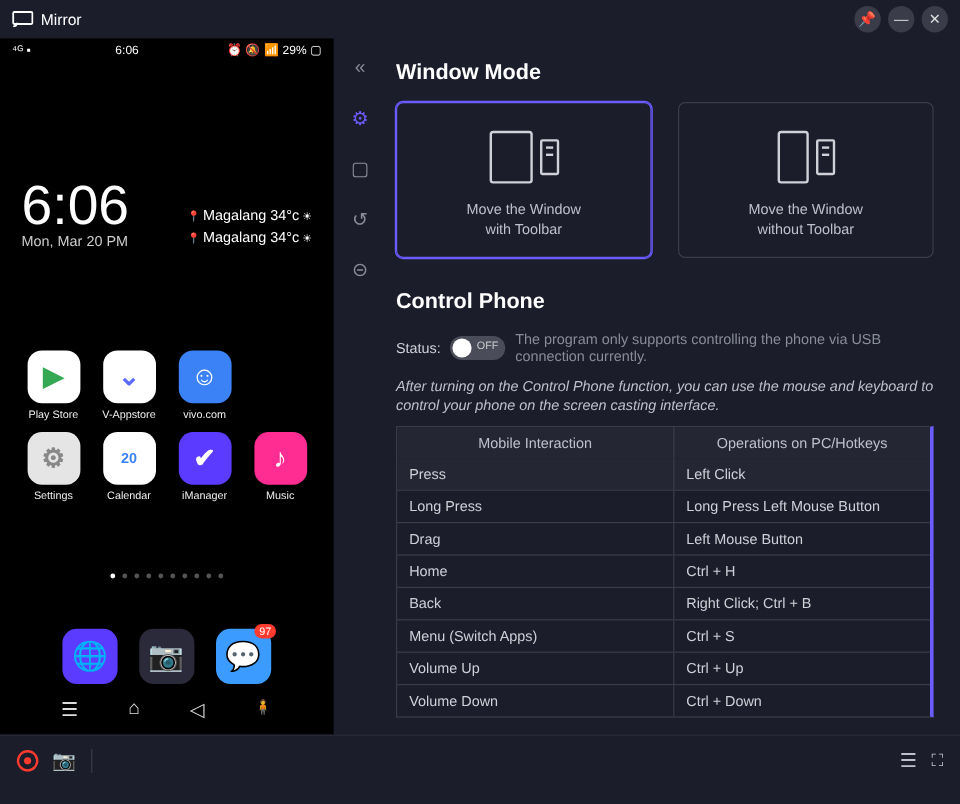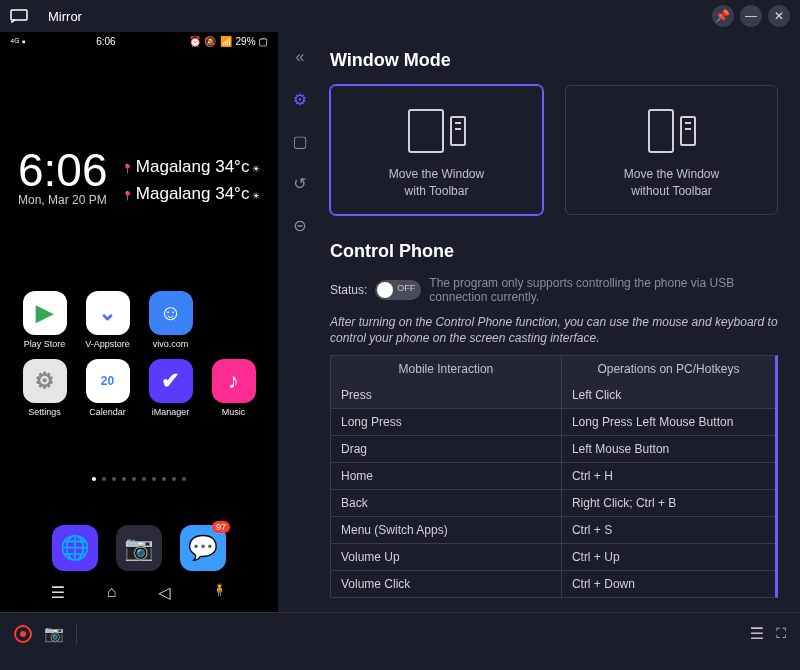--- a/index.html
+++ b/index.html
@@ -1,29 +1,29 @@
 <!DOCTYPE html>
 <html><head>
 <meta charset="utf-8">
 <style>
 * { margin:0; padding:0; box-sizing:border-box; font-family:-apple-system,Segoe UI,Arial,sans-serif; }
 body { width:800px; height:670px; background:#1b1d2a; color:#d0d0d8; overflow:hidden; }
 .titlebar { height:32px; display:flex; align-items:center; padding:0 10px; background:#1b1d2a; }
-.titlebar .logo { display:flex; align-items:center; gap:20px; color:#fff; font-size:13px; }
+.titlebar .logo { display:flex; align-items:center; gap:6px; color:#fff; font-size:13px; }
 .titlebar .spacer { flex:1; }
 .titlebar .ctl { width:22px; height:22px; border-radius:50%; background:#3a3c4a; display:flex; align-items:center; justify-content:center; margin-left:6px; cursor:pointer; font-size:12px; color:#ddd; }
 .main { display:flex; height:580px; }
 .phone-pane { width:278px; background:#000; position:relative; }
 .status { display:flex; justify-content:space-between; align-items:center; color:#fff; font-size:10px; padding:4px 10px 0; }
 .status .right i { font-style:normal; margin-left:3px; }
 .homescreen { position:relative; padding:0 12px; color:#fff; }
 .clock-row { display:flex; justify-content:space-between; align-items:flex-end; padding:100px 6px 4px; }
 .clock-big { font-size:46px; font-weight:300; line-height:1; }
 .clock-date { font-size:12px; color:#ccc; }
-.weather { font-size:17px; text-align:center; line-height:1.6; }
+.weather { font-size:12px; text-align:center; line-height:1.6; }
 .weather div::before { content:"📍"; font-size:9px; margin-right:2px; }
 .weather div::after { content:" ☀"; font-size:9px; }
 .grid { display:grid; grid-template-columns:repeat(4,1fr); gap:10px 10px; padding:80px 6px 0; }
 .app { display:flex; flex-direction:column; align-items:center; gap:4px; }
 .app .ic { width:44px; height:44px; border-radius:12px; display:flex; align-items:center; justify-content:center; font-size:22px; }
 .app span { font-size:9px; color:#eee; }
 .dots { display:flex; justify-content:center; gap:6px; margin-top:60px; }
 .dots b { width:4px; height:4px; border-radius:50%; background:#555; display:block; }
 .dots b.act { background:#fff; }
 .dock { position:absolute; bottom:10px; left:0; right:0; }
@@ -225,21 +225,21 @@
           </div>
           <div class="row">
             <div>Menu (Switch Apps)</div>
             <div>Ctrl + S</div>
           </div>
           <div class="row">
             <div>Volume Up</div>
             <div>Ctrl + Up</div>
           </div>
           <div class="row">
-            <div>Volume Click</div>
+            <div>Volume Down</div>
             <div>Ctrl + Down</div>
           </div>
         </div>
     </div>
 
   </div>
 </div>
 
 <div class="btmbar">
   <div class="left">

